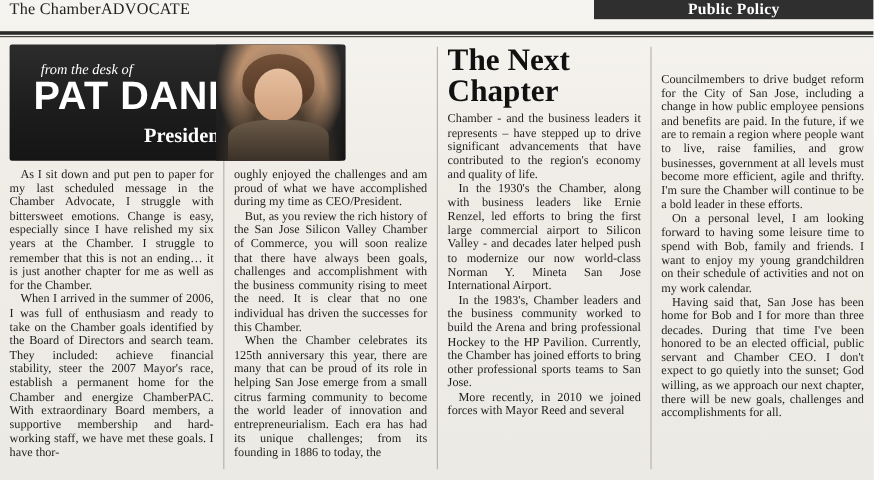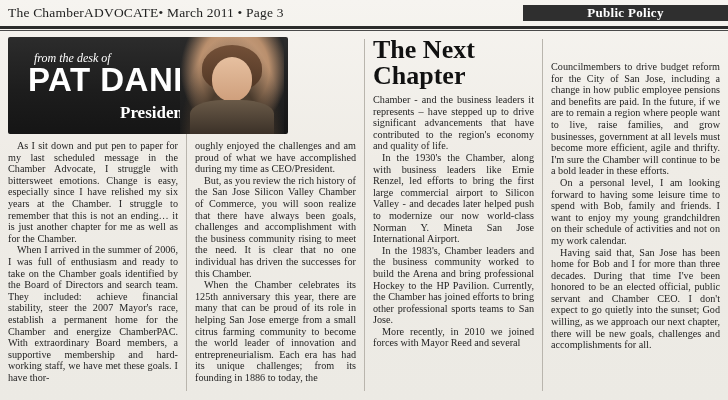--- a/index.html
+++ b/index.html
@@ -19,35 +19,35 @@
     width: 728px;
     height: 400px;
     background: linear-gradient(180deg, #f6f4f0 0%, #efece6 40%, #eceae4 100%);
   }
 
   
   .masthead {
     position: relative;
     height: 26px;
     display: flex;
-    align-items: center;
+    align-items: flex-start;
   }
   .masthead-left {
     flex: 1;
     display: flex;
     align-items: center;
     padding-left: 8px;
     font-size: 13.5px;
     letter-spacing: .2px;
     color: #222;
   }
   .masthead-left .brand-regular { font-weight: normal; }
   .masthead-left .brand-bold { font-weight: normal; }
   .masthead-right {
-    width: 205px;
+    width: 233px;
     background: #2f2f2f;
     color: #ffffff;
     display: flex;
     align-items: center;
     justify-content: center;
     font-size: 13px;
     font-weight: bold;
     letter-spacing: .3px;
   }
   .rule {
@@ -190,21 +190,20 @@
 </style>
 </head>
 <body>
 
 <div class="page">
 
   <div class="masthead">
     <div class="masthead-left">
       <span class="brand-regular">The Chamber </span>
         <span class="brand-bold">ADVOCATE</span>
-        <span class="brand-regular"> • March 2011 • Page 3</span>
     </div>
     <div class="masthead-right">Public Policy</div>
   </div>
   <div class="rule"></div>
   <div class="rule thin"></div>
 
   <div class="content">
 
     <div class="col col-1">
       <div class="banner">

